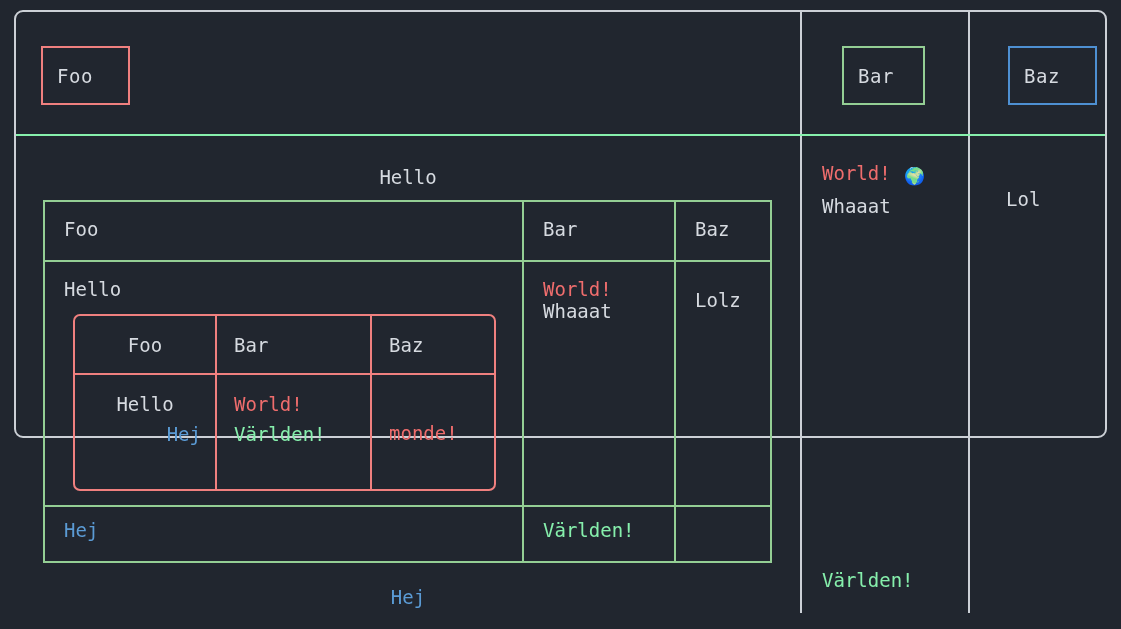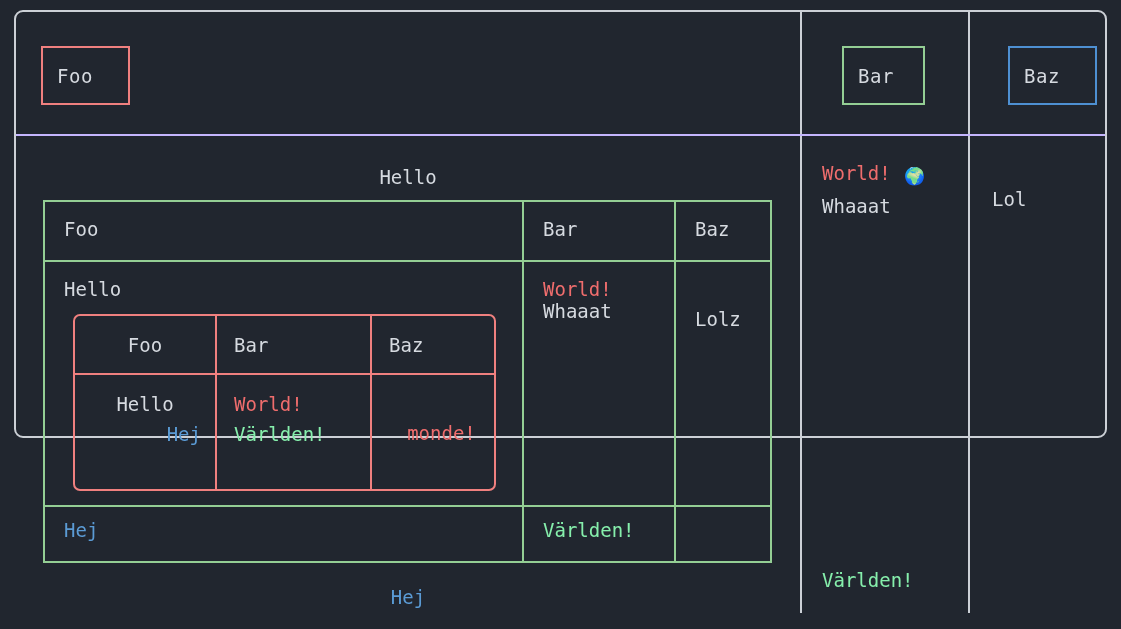--- a/index.html
+++ b/index.html
@@ -38,21 +38,21 @@
   }
 
   .outer-row {
     position: absolute;
     left: 0;
     width: 100%;
   }
   .outer-row.r1 { top: 0;   height: 122px; }
   .outer-row.r2 { top: 122px; height: 479px; }
 
-  .outer-row.r2 { border-top: 2px solid #c4b5fd; box-sizing: border-box; }
+  .outer-row.r2 { border-top: 2px solid #86efac; box-sizing: border-box; }
 
   .ocell {
     position: absolute;
     top: 0;
     height: 100%;
     box-sizing: border-box;
     overflow: hidden;
   }
   .ocell.c1 { left: 0px;   width: 784px; }
   .ocell.c2 { left: 784px; width: 168px; border-left: 2px solid #ccd0d6; }
@@ -98,21 +98,21 @@
   }
   .rcell-inner .line { white-space: nowrap; }
   .rcell-bottom {
     position: absolute;
     left: 20px;
     bottom: 18px;
     font-size: 19px;
     white-space: nowrap;
   }
   .lol-cell {
-    padding: 52px 0 0 22px;
+    padding: 52px 0 0 36px;
     box-sizing: border-box;
     font-size: 19px;
   }
 
   .globe {
     display: inline-block;
     vertical-align: -2px;
     margin-left: 14px;
     font-size: 17px;
   }
@@ -158,21 +158,21 @@
     top: 0;
     height: 100%;
     box-sizing: border-box;
     font-size: 19px;
     overflow: hidden;
   }
   .mcell.m1 { left: 0px;   width: 477px; padding: 16px 0 0 19px; }
   .mcell.m2 { left: 477px; width: 152px; border-left: 2px solid #94ce94; padding: 16px 0 0 19px; }
   .mcell.m3 { left: 629px; width: 96px;  border-left: 2px solid #94ce94; padding: 16px 0 0 19px; }
 
-  .mid-row.br .mcell.m3 { padding-top: 46px; }
+  .mid-row.br .mcell.m3 { padding-top: 27px; }
   .mid-row.fr .mcell.m1,
   .mid-row.fr .mcell.m2,
   .mid-row.fr .mcell.m3 { padding-top: 12px; }
 
   
   .inner-table {
     position: absolute;
     left: 28px;
     top: 52px;
     width: 423px;
@@ -194,21 +194,21 @@
     position: absolute;
     top: 0;
     height: 100%;
     box-sizing: border-box;
     font-size: 19px;
     line-height: 30px;
     overflow: hidden;
   }
   .icell.i1 { left: 0px;   width: 140px; }
   .icell.i2 { left: 140px; width: 155px; border-left: 2px solid #f0807f; }
-  .icell.i3 { left: 295px; width: 124px; border-left: 2px solid #f0807f; justify-content: center; }
+  .icell.i3 { left: 295px; width: 124px; border-left: 2px solid #f0807f; }
 
   .inner-row.ih .icell { display: flex; align-items: center; }
   .inner-row.ih .icell.i1 { justify-content: center; }
   .inner-row.ih .icell.i2 { justify-content: flex-start; padding-left: 17px; }
   .inner-row.ih .icell.i3 { justify-content: flex-start; padding-left: 17px; }
 
   .inner-row.ib .icell.i1 { padding-top: 14px; text-align: center; }
   .inner-row.ib .icell.i2 { padding: 14px 0 0 17px; }
   .inner-row.ib .icell.i3 { display: flex; align-items: center; padding-left: 17px; }
 

